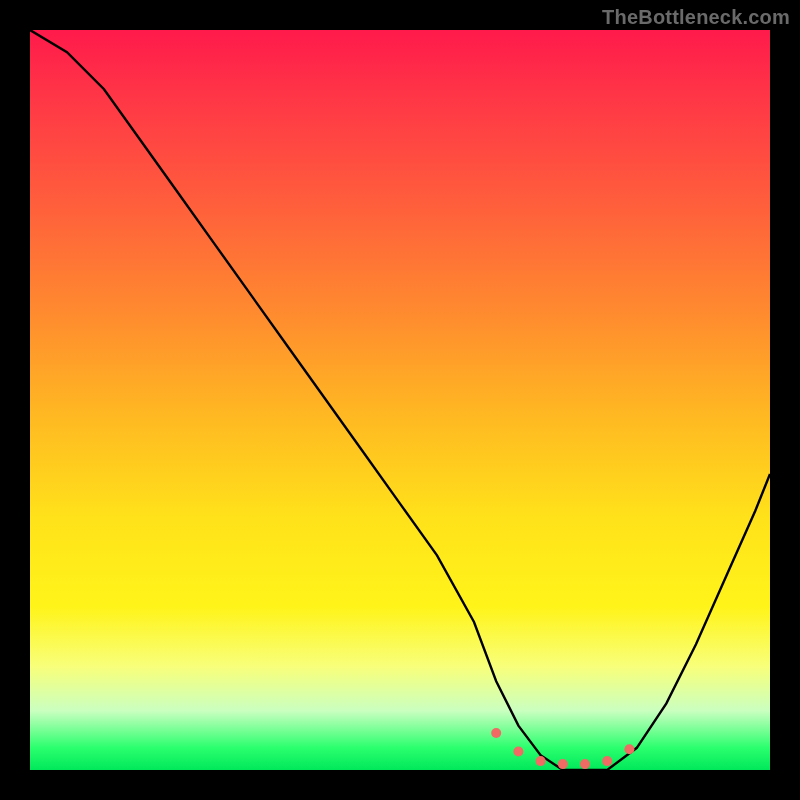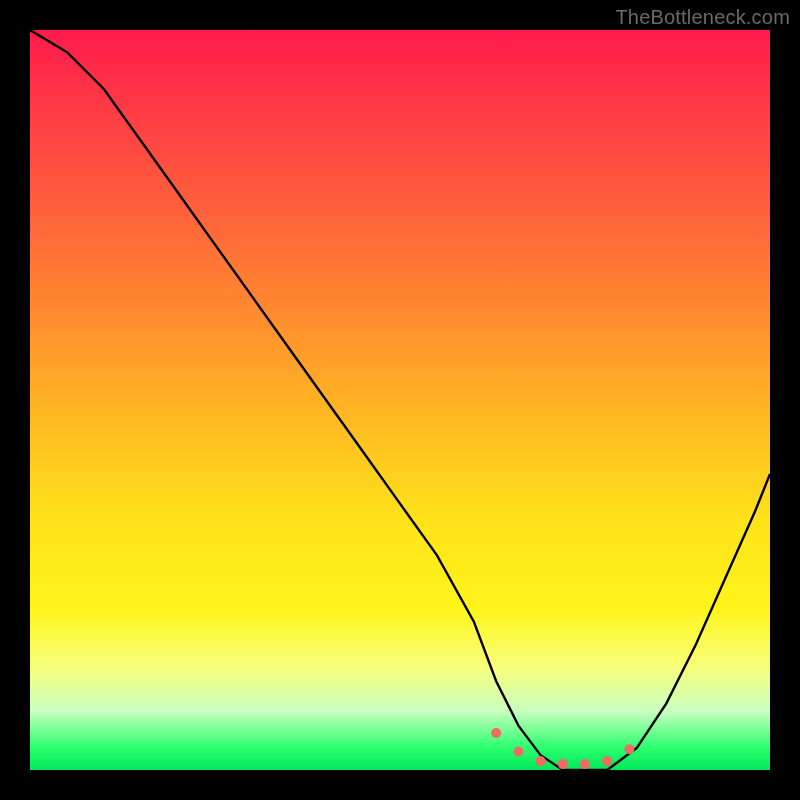--- a/index.html
+++ b/index.html
@@ -16,21 +16,21 @@
     width: 800px;
     height: 800px;
     background: #000;
   }
   .watermark {
     position: absolute;
     top: 6px;
     right: 10px;
     color: #6a6a6a;
     font-size: 20px;
-    font-weight: 400;
+    font-weight: 700;
     letter-spacing: 0.2px;
     z-index: 3;
   }
   .plot-area {
     position: absolute;
     left: 30px;
     top: 30px;
     width: 740px;
     height: 740px;
     overflow: hidden;

